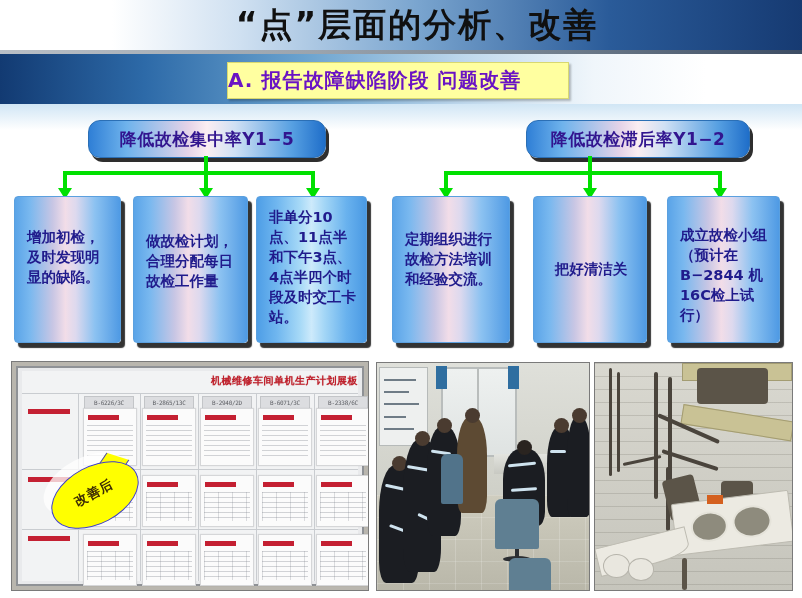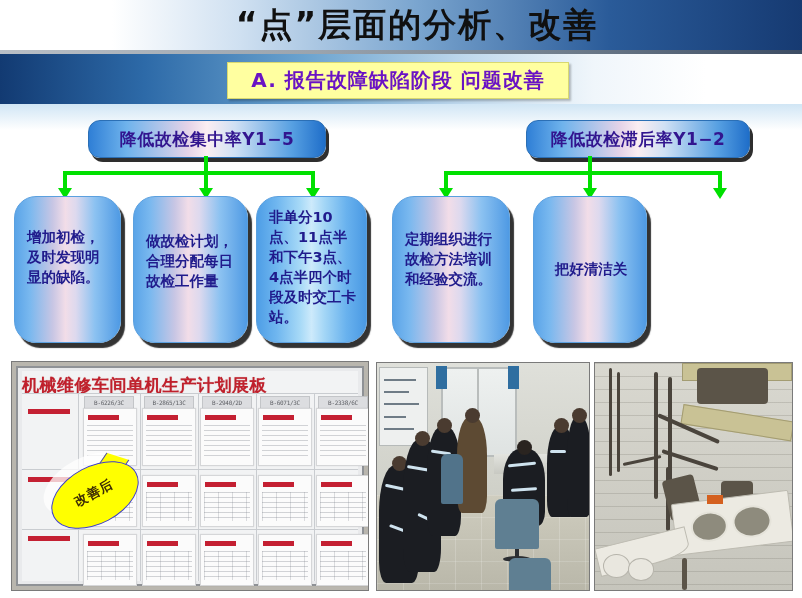--- a/index.html
+++ b/index.html
@@ -37,21 +37,21 @@
     white-space:nowrap;
     padding-left:16px;
   }
 
   
   .subtitle-box{
     position:absolute;left:227px;top:62px;width:340px;height:35px;
     background:#ffffa0;border:1px solid #d8d870;
     box-shadow:2px 2px 2px rgba(0,0,0,.25);
     color:#6a13c4;font-weight:bold;font-size:20px;
-    line-height:35px;text-align:center;white-space:nowrap;
+    line-height:35px;white-space:nowrap;
     letter-spacing:1px;
   }
 
   
   .goal{
     position:absolute;height:36px;border-radius:12px;
     background:linear-gradient(to right,#2f7fd6 0%,#6fb3ec 16%,#e5d3e8 42%,#fbeef2 50%,#cfe0f4 62%,#57a0e2 86%,#1f6ec9 100%);
     box-shadow:3px 4px 0 rgba(0,0,0,.82);
     border:1px solid #2b6fb5;
     color:#32158f;font-weight:bold;font-size:17px;
@@ -64,21 +64,21 @@
   
   .conn{position:absolute;background:#00e000;}
   .arrowhead{
     position:absolute;width:0;height:0;
     border-left:7px solid transparent;border-right:7px solid transparent;
     border-top:11px solid #00e000;
   }
 
   
   .cbox{
-    position:absolute;border-radius:22px;
+    position:absolute;border-radius:4px;
     box-shadow:4px 5px 1px rgba(0,0,0,.80);
     border:1px solid #5ba0df;
     color:#201b8c;font-weight:bold;font-size:14.5px;
     line-height:20px;
     padding:0;
     overflow:hidden;
   }
   .cbox .txt{
     position:absolute;left:12px;right:10px;
     text-align:left;
@@ -94,22 +94,22 @@
   }
 
   
   .photo{position:absolute;overflow:hidden;border:1px solid #7a7a7a;}
 
   
   #photo-board{left:11px;top:361px;width:356px;height:228px;background:#b9b6ae;}
   .board-frame{position:absolute;left:4px;top:4px;right:4px;bottom:4px;background:#e9eaec;border:2px solid #8f9296;}
   .board-inner{position:absolute;left:4px;top:3px;right:4px;bottom:3px;background:#f2f3f4;}
   .board-title{
-    position:absolute;left:0;top:3px;width:100%;text-align:left;
-    color:#c0202c;font-weight:bold;font-size:17px;letter-spacing:0.5px;
+    position:absolute;left:0;top:3px;width:100%;text-align:right;
+    color:#c0202c;font-weight:bold;font-size:10px;letter-spacing:0.5px;
     white-space:nowrap;text-shadow:0 0 1px rgba(150,0,0,.4);
   }
   .board-hline{position:absolute;left:0;right:0;height:1px;background:#c9ccd0;}
   .board-vline{position:absolute;top:22px;bottom:0;width:1px;background:#c9ccd0;}
   .reg-tag{
     position:absolute;height:11px;background:#dcdde0;border:1px solid #c3c5c8;
     color:#5f6166;font-size:6px;line-height:11px;text-align:center;
     font-family:"DejaVu Sans Mono","Liberation Mono",monospace;
     letter-spacing:-0.3px;white-space:nowrap;overflow:hidden;
   }
@@ -238,20 +238,23 @@
   </div>
 
   <div class="cbox grad-pink" id="box-m4" style="left:392px;top:196px;width:116px;height:145px;">
     <div class="txt" style="top:32px;">定期组织进行故检方法培训和经验交流。</div>
   </div>
 
   <div class="cbox grad-pink" id="box-m5" style="left:533px;top:196px;width:112px;height:145px;">
     <div class="txt" style="top:62px;text-align:center;">把好清洁关</div>
   </div>
 
+  <div class="cbox grad-pink" id="box-m6" style="left:667px;top:196px;width:111px;height:145px;">
+    <div class="txt" style="top:28px;">成立故检小组（预计在B−2844 机16C检上试行）</div>
+  </div>
 
   <div class="photo" id="photo-board">
     <div class="board-frame">
       <div class="board-inner">
 
         <div class="board-title">机械维修车间单机生产计划展板</div>
 
         <div class="board-hline" style="top:22px;"></div>
         <div class="board-hline" style="top:98px;"></div>
         <div class="board-hline" style="top:158px;"></div>

